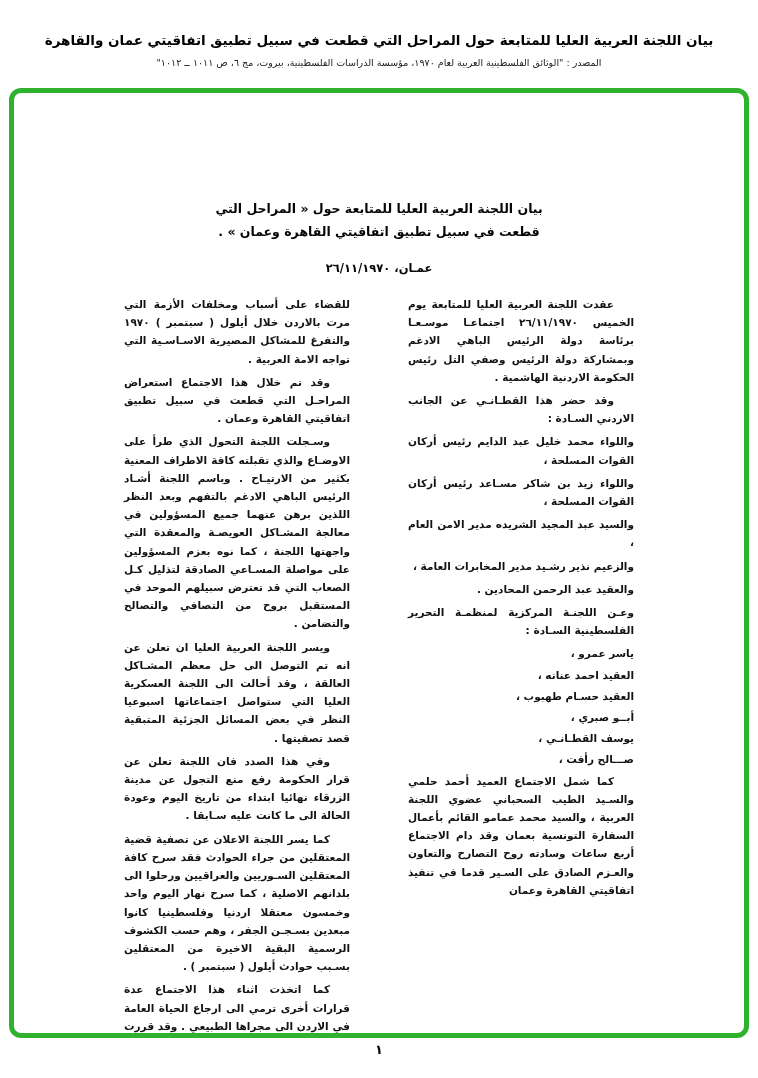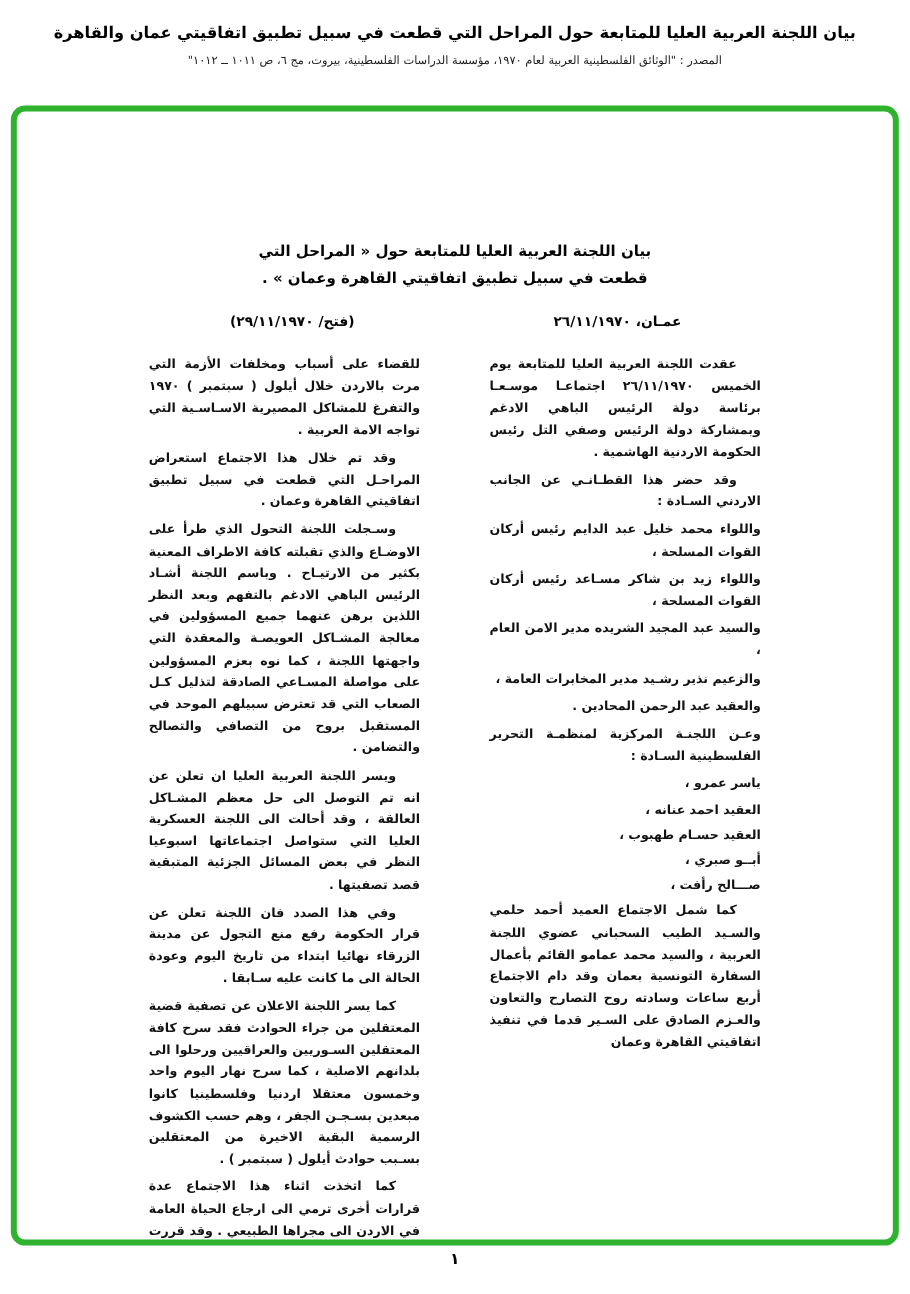--- a/index.html
+++ b/index.html
@@ -5,21 +5,21 @@
   html, body { margin: 0; padding: 0; }
   body {
     width: 758px; height: 1078px;
     background: #ffffff;
     font-family: "DejaVu Sans", sans-serif;
     color: #0c0c0c;
     position: relative;
     overflow: hidden;
   }
   .top-header {
-    position: absolute; top: 20px; left: 0; width: 758px;
+    position: absolute; top: 32px; left: 0; width: 758px;
     text-align: center; direction: rtl;
   }
   .top-title { font-size: 13.5px; font-weight: bold; margin: 0; color: #000; }
   .top-source { font-size: 9.5px; margin: 9px 0 0; color: #1a1a1a; font-weight: normal; }
 
   .document-frame {
     position: absolute; left: 9px; top: 88px;
     width: 740px; height: 950px;
     border: 5px solid #737373;
     border-radius: 12px;
@@ -77,36 +77,36 @@
 </header>
 
 <div class="document-frame" style="border-color: rgb(47, 179, 47);">
   <div class="doc-content">
     <p class="doc-title">
       <span>بيان اللجنة العربية العليا للمتابعة حول « المراحل التي</span><br>
       <span>قطعت في سبيل تطبيق اتفاقيتي القاهرة وعمان » .</span>
     </p>
     <div class="date-row">
       <div class="date-cell">عمـان، ٢٦/١١/١٩٧٠</div>
-      <div class="date-cell">(فتح/ ٢٩/١١/١٩٧٠)</div>
     </div>
     <div class="columns">
       <div class="column">
           <p class="para">عقدت اللجنة العربية العليا للمتابعة يوم الخميس ٢٦/١١/١٩٧٠ اجتماعـا موسـعـا برئاسة دولة الرئيس الباهي الادغم وبمشاركة دولة الرئيس وصفي التل رئيس الحكومة الاردنية الهاشمية .</p>
           <p class="para">وقد حضر هذا القطـانـي عن الجانب الاردني السـادة :</p>
           <p class="para noindent">واللواء محمد خليل عبد الدايم رئيس أركان القوات المسلحة ،</p>
           <p class="para noindent">واللواء زيد بن شاكر مسـاعد رئيس أركان القوات المسلحة ،</p>
           <p class="para noindent">والسيد عبد المجيد الشريده مدير الامن العام ،</p>
           <p class="para noindent">والزعيم نذير رشـيد مدير المخابرات العامة ،</p>
           <p class="para noindent">والعقيد عبد الرحمن المحادين .</p>
           <p class="para noindent">وعـن اللجنـة المركزية لمنظمـة التحرير الفلسطينية السـادة :</p>
           <p class="para name">ياسر عمرو ،</p>
           <p class="para name">العقيد احمد عنانه ،</p>
           <p class="para name">العقيد حسـام طهبوب ،</p>
           <p class="para name">أبــو صبري ،</p>
+          <p class="para name">يوسف القطـانـي ،</p>
           <p class="para name">صـــالح رأفت ،</p>
           <p class="para">كما شمل الاجتماع العميد أحمد حلمي والسـيد الطيب السحباني عضوي اللجنة العربية ، والسيد محمد عمامو القائم بأعمال السفارة التونسية بعمان وقد دام الاجتماع أربع ساعات وسادته روح التصارح والتعاون والعـزم الصادق على السـير قدما في تنفيذ اتفاقيتي القاهرة وعمان</p>
         </div>
       <div class="column">
           <p class="para noindent">للقضاء على أسباب ومخلفات الأزمة التي مرت بالاردن خلال أيلول ( سبتمبر ) ١٩٧٠ والتفرغ للمشاكل المصيرية الاسـاسـية التي تواجه الامة العربية .</p>
           <p class="para">وقد تم خلال هذا الاجتماع استعراض المراحـل التي قطعت في سبيل تطبيق اتفاقيتي القاهرة وعمان .</p>
           <p class="para">وسـجلت اللجنة التحول الذي طرأ على الاوضـاع والذي تقبلته كافة الاطراف المعنية بكثير من الارتيـاح . وباسم اللجنة أشـاد الرئيس الباهي الادغم بالتفهم وبعد النظر اللذين برهن عنهما جميع المسؤولين في معالجة المشـاكل العويصـة والمعقدة التي واجهتها اللجنة ، كما نوه بعزم المسؤولين على مواصلة المسـاعي الصادقة لتذليل كـل الصعاب التي قد تعترض سبيلهم الموحد في المستقبل بروح من التصافي والتصالح والتضامن .</p>
           <p class="para">ويسر اللجنة العربية العليا ان تعلن عن انه تم التوصل الى حل معظم المشـاكل العالقة ، وقد أحالت الى اللجنة العسكرية العليا التي ستواصل اجتماعاتها اسبوعيا النظر في بعض المسائل الجزئية المتبقية قصد تصفيتها .</p>
           <p class="para">وفي هذا الصدد فان اللجنة تعلن عن قرار الحكومة رفع منع التجول عن مدينة الزرقاء نهائيا ابتداء من تاريخ اليوم وعودة الحالة الى ما كانت عليه سـابقا .</p>
           <p class="para">كما يسر اللجنة الاعلان عن تصفية قضية المعتقلين من جراء الحوادث فقد سرح كافة المعتقلين السـوريين والعراقيين ورحلوا الى بلدانهم الاصلية ، كما سرح نهار اليوم واحد وخمسون معتقلا اردنيا وفلسطينيا كانوا مبعدين بسـجـن الجفر ، وهم حسب الكشوف الرسمية البقية الاخيرة من المعتقلين بسـبب حوادث أيلول ( سبتمبر ) .</p>

